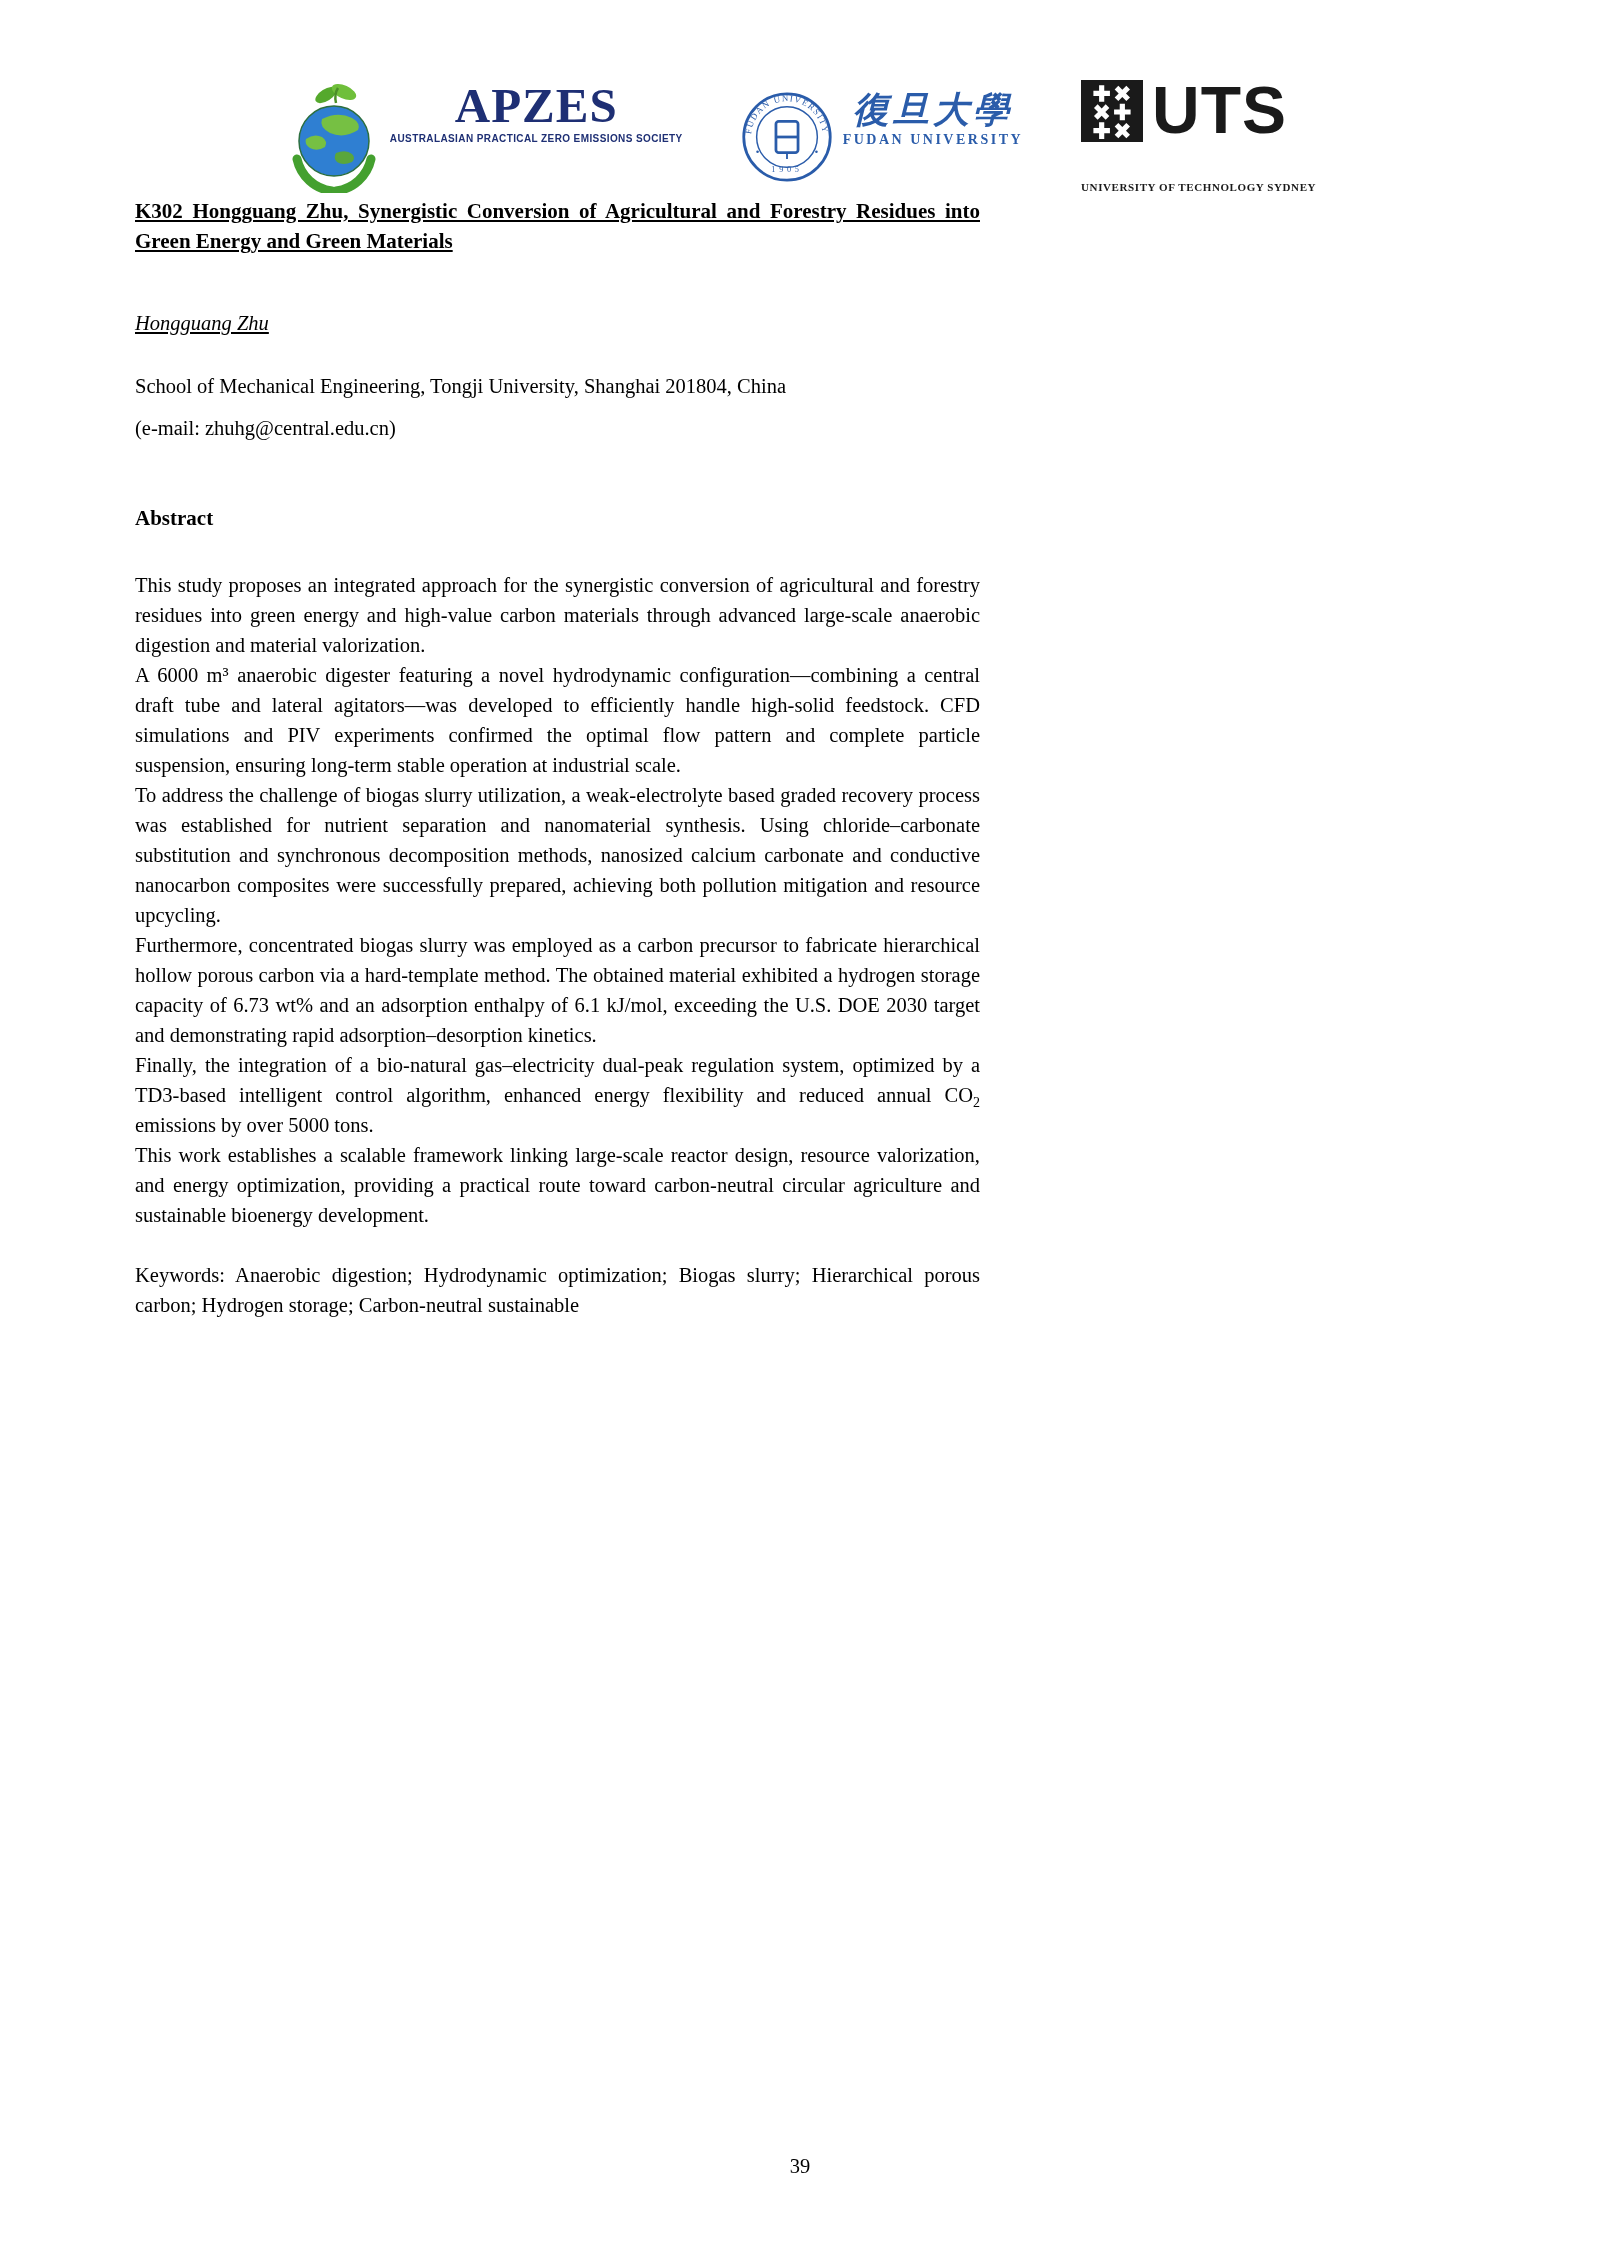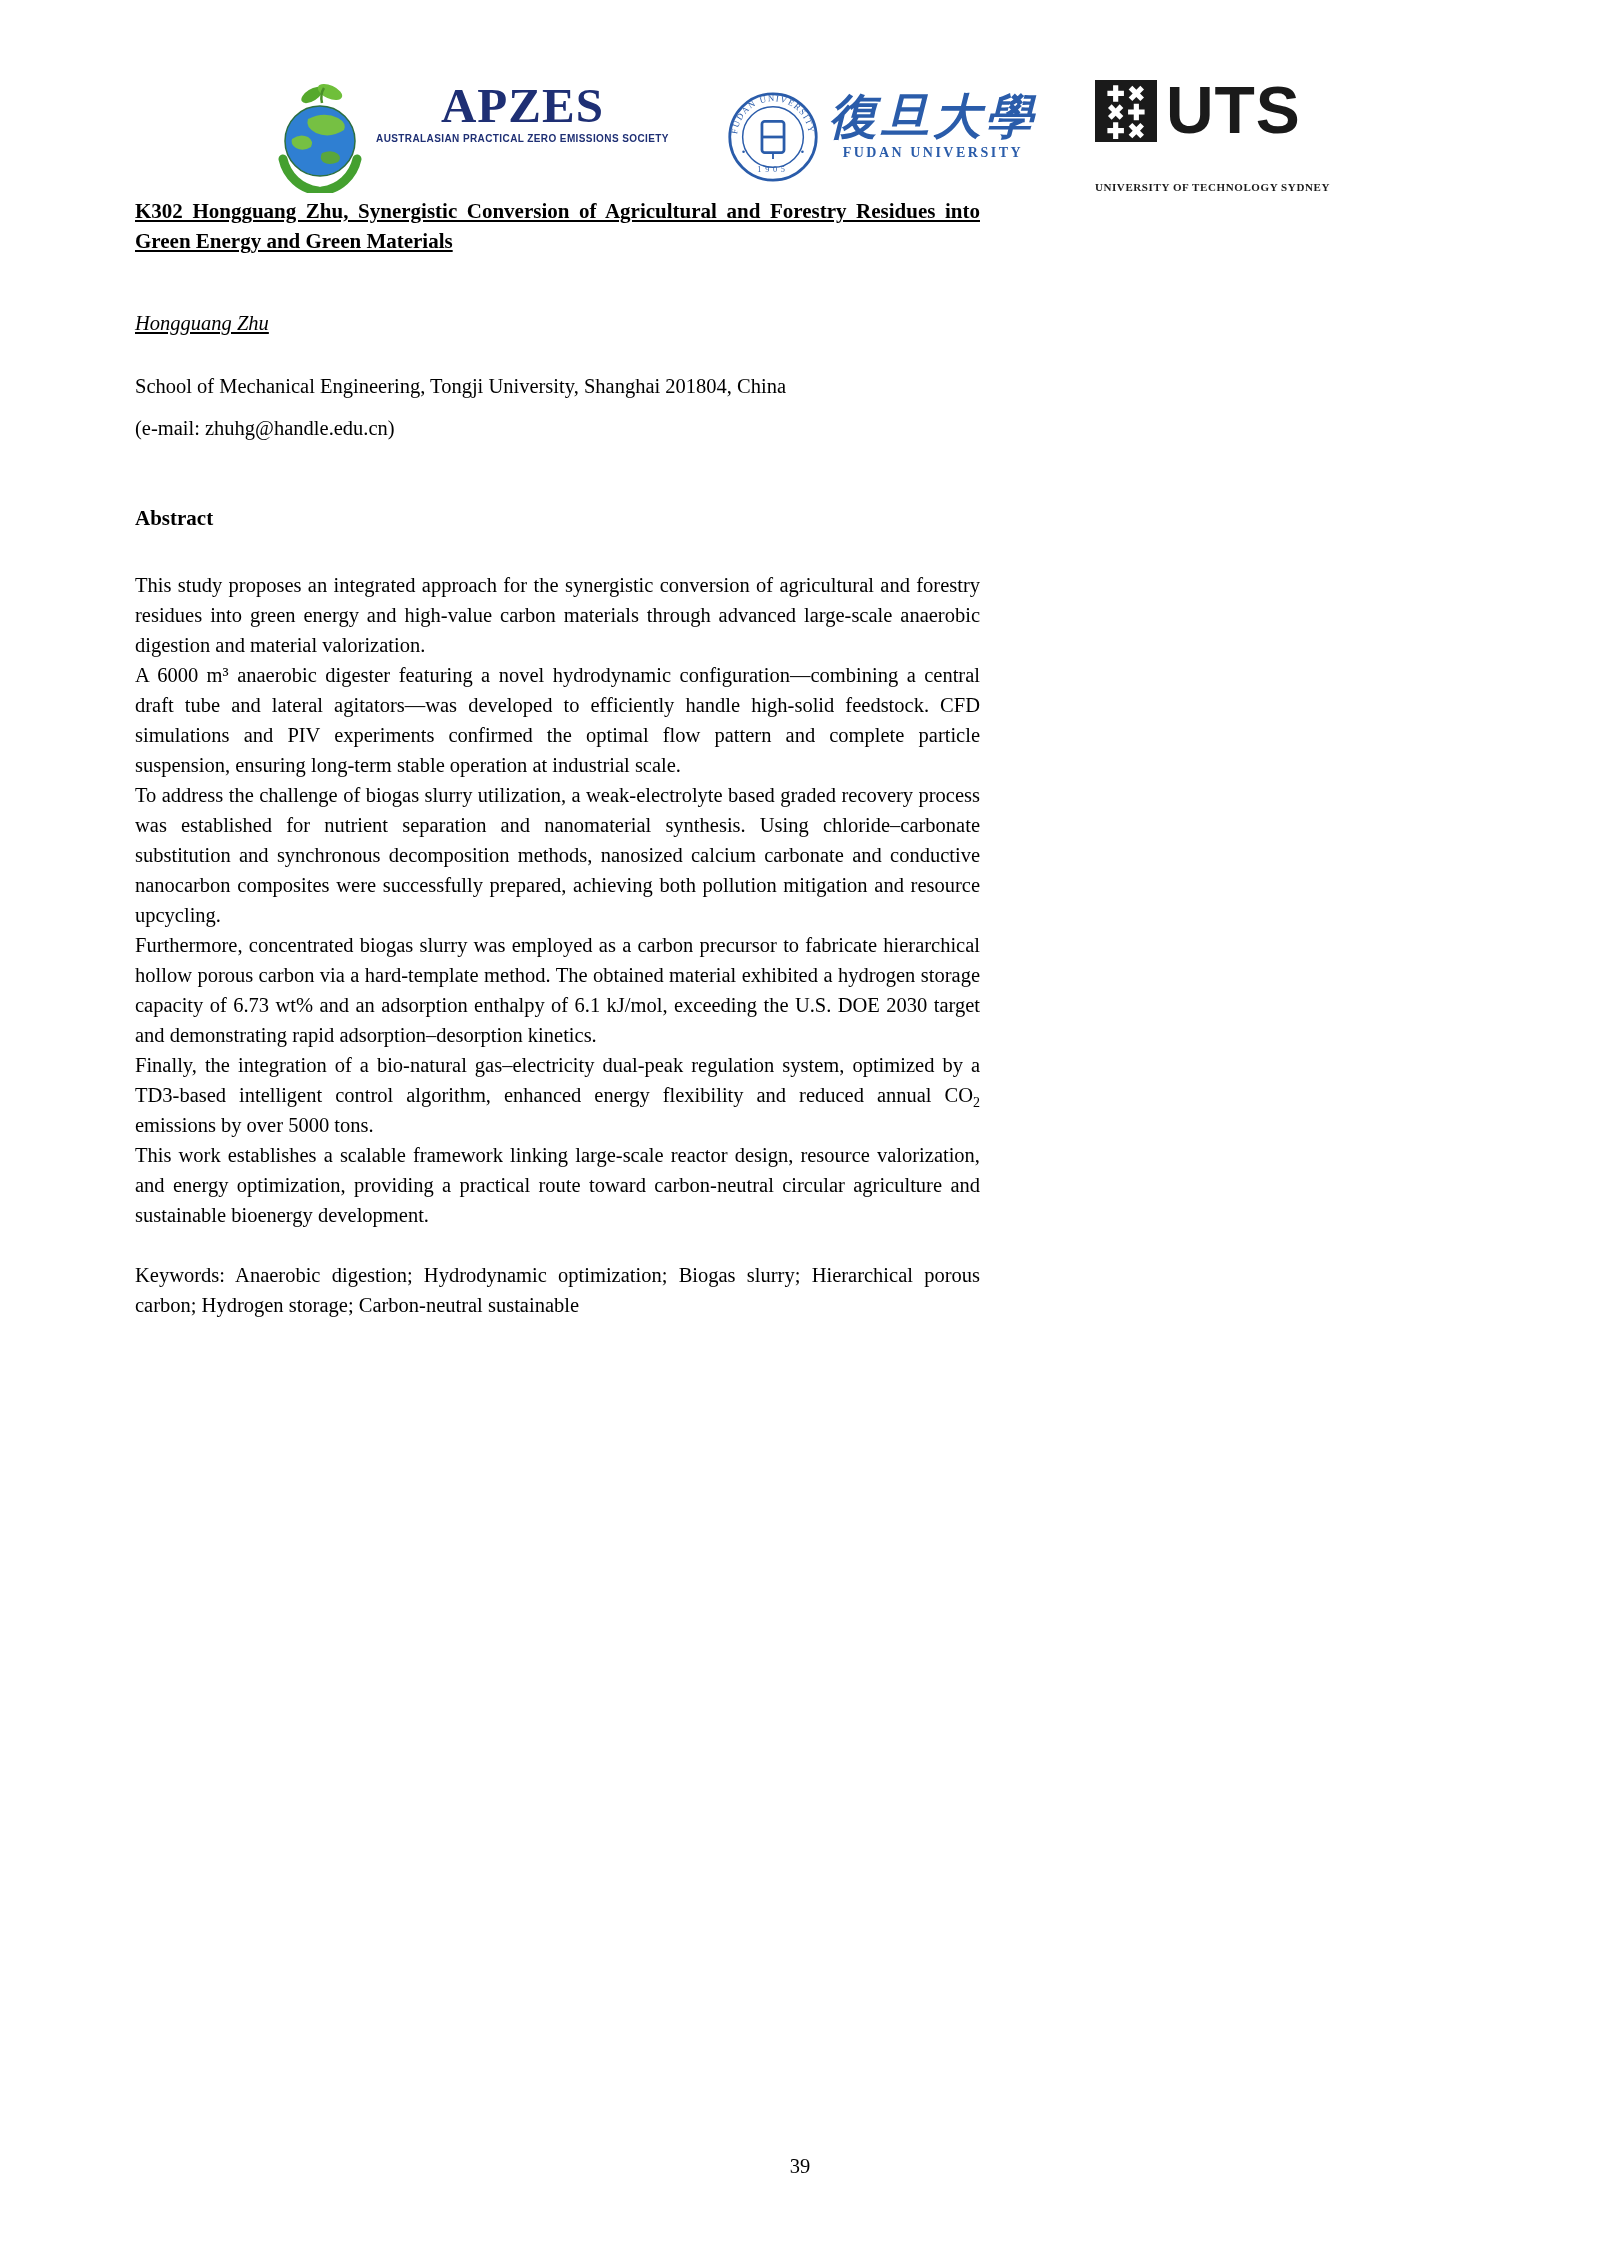--- a/index.html
+++ b/index.html
@@ -31,21 +31,21 @@
   .apzes-tagline {
     font-family:Liberation Sans, sans-serif;
     font-weight:bold; font-size:10px; color:#1e2f74;
     letter-spacing:0.4px; margin-top:3px; white-space:nowrap;
   }
 
   
   .fudan { gap:10px; }
   .fudan-text { display:flex; flex-direction:column; align-items:center; }
   .fudan-cn {
-    font-size:48px; line-height:1.1; color:#2a5caa;
+    font-size:36px; line-height:1.1; color:#2a5caa;
     font-style:italic; font-weight:bold; letter-spacing:4px; white-space:nowrap;
   }
   .fudan-en {
     font-family:"Liberation Serif","DejaVu Serif",serif;
     font-weight:bold; font-size:14px; color:#2a5caa;
     letter-spacing:2.5px; margin-top:2px; white-space:nowrap;
   }
 
   
   .uts { flex-direction:column; align-items:flex-start;gap:17px; }
@@ -161,21 +161,21 @@
   </header>
 
   <main class="content">
 
     <h1 class="title">K302 Hongguang Zhu, Synergistic Conversion of Agricultural and Forestry Residues into Green Energy and Green Materials</h1>
 
     <p class="author">Hongguang Zhu</p>
 
     <p class="affil">School of Mechanical Engineering, Tongji University, Shanghai 201804, China</p>
 
-    <p class="email">(e-mail: zhuhg@handle.edu.cn)</p>
+    <p class="email">(e-mail: zhuhg@central.edu.cn)</p>
 
     <h2 class="abstract-heading">Abstract</h2>
 
     <div class="abstract-body">
       <p>This study proposes an integrated approach for the synergistic conversion of agricultural and forestry residues into green energy and high-value carbon materials through advanced large-scale anaerobic digestion and material valorization.</p>
       <p>A 6000 m³ anaerobic digester featuring a novel hydrodynamic configuration—combining a central draft tube and lateral agitators—was developed to efficiently handle high-solid feedstock. CFD simulations and PIV experiments confirmed the optimal flow pattern and complete particle suspension, ensuring long-term stable operation at industrial scale.</p>
       <p>To address the challenge of biogas slurry utilization, a weak-electrolyte based graded recovery process was established for nutrient separation and nanomaterial synthesis. Using chloride–carbonate substitution and synchronous decomposition methods, nanosized calcium carbonate and conductive nanocarbon composites were successfully prepared, achieving both pollution mitigation and resource upcycling.</p>
       <p>Furthermore, concentrated biogas slurry was employed as a carbon precursor to fabricate hierarchical hollow porous carbon via a hard-template method. The obtained material exhibited a hydrogen storage capacity of 6.73 wt% and an adsorption enthalpy of 6.1 kJ/mol, exceeding the U.S. DOE 2030 target and demonstrating rapid adsorption–desorption kinetics.</p>
       <p><span>Finally, the integration of a bio-natural gas–electricity dual-peak regulation system, optimized by a TD3-based intelligent control algorithm, enhanced energy flexibility and reduced annual CO</span><sub>2</sub><span> emissions by over 5000 tons.</span></p>
       <p>This work establishes a scalable framework linking large-scale reactor design, resource valorization, and energy optimization, providing a practical route toward carbon-neutral circular agriculture and sustainable bioenergy development.</p>

